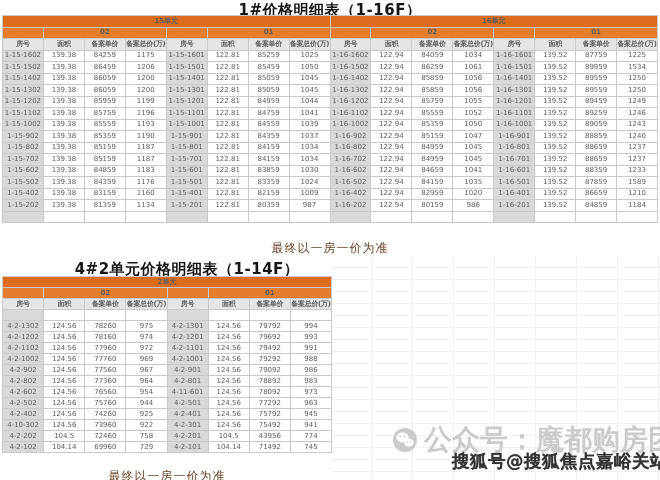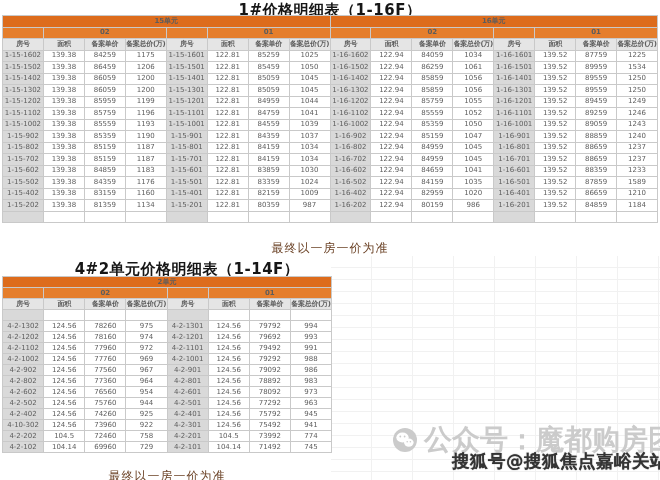--- a/index.html
+++ b/index.html
@@ -464,21 +464,21 @@
           <td colspan="1" class="rn">4-2-801</td>
           <td colspan="1" class="dc">124.56</td>
           <td colspan="1" class="dc">78892</td>
           <td colspan="1" class="dc">983</td>
         </tr>
         <tr>
           <td colspan="1" class="rn">4-2-602</td>
           <td colspan="1" class="dc">124.56</td>
           <td colspan="1" class="dc">76560</td>
           <td colspan="1" class="dc">954</td>
-          <td colspan="1" class="rn">4-2-601</td>
+          <td colspan="1" class="rn">4-11-601</td>
           <td colspan="1" class="dc">124.56</td>
           <td colspan="1" class="dc">78092</td>
           <td colspan="1" class="dc">973</td>
         </tr>
         <tr>
           <td colspan="1" class="rn">4-2-502</td>
           <td colspan="1" class="dc">124.56</td>
           <td colspan="1" class="dc">75760</td>
           <td colspan="1" class="dc">944</td>
           <td colspan="1" class="rn">4-2-501</td>
@@ -506,21 +506,21 @@
           <td colspan="1" class="dc">75492</td>
           <td colspan="1" class="dc">941</td>
         </tr>
         <tr>
           <td colspan="1" class="rn">4-2-202</td>
           <td colspan="1" class="dc">104.5</td>
           <td colspan="1" class="dc">72460</td>
           <td colspan="1" class="dc">758</td>
           <td colspan="1" class="rn">4-2-201</td>
           <td colspan="1" class="dc">104.5</td>
-          <td colspan="1" class="dc">73992</td>
+          <td colspan="1" class="dc">43956</td>
           <td colspan="1" class="dc">774</td>
         </tr>
         <tr>
           <td colspan="1" class="rn">4-2-102</td>
           <td colspan="1" class="dc">104.14</td>
           <td colspan="1" class="dc">69960</td>
           <td colspan="1" class="dc">729</td>
           <td colspan="1" class="rn">4-2-101</td>
           <td colspan="1" class="dc">104.14</td>
           <td colspan="1" class="dc">71492</td>

